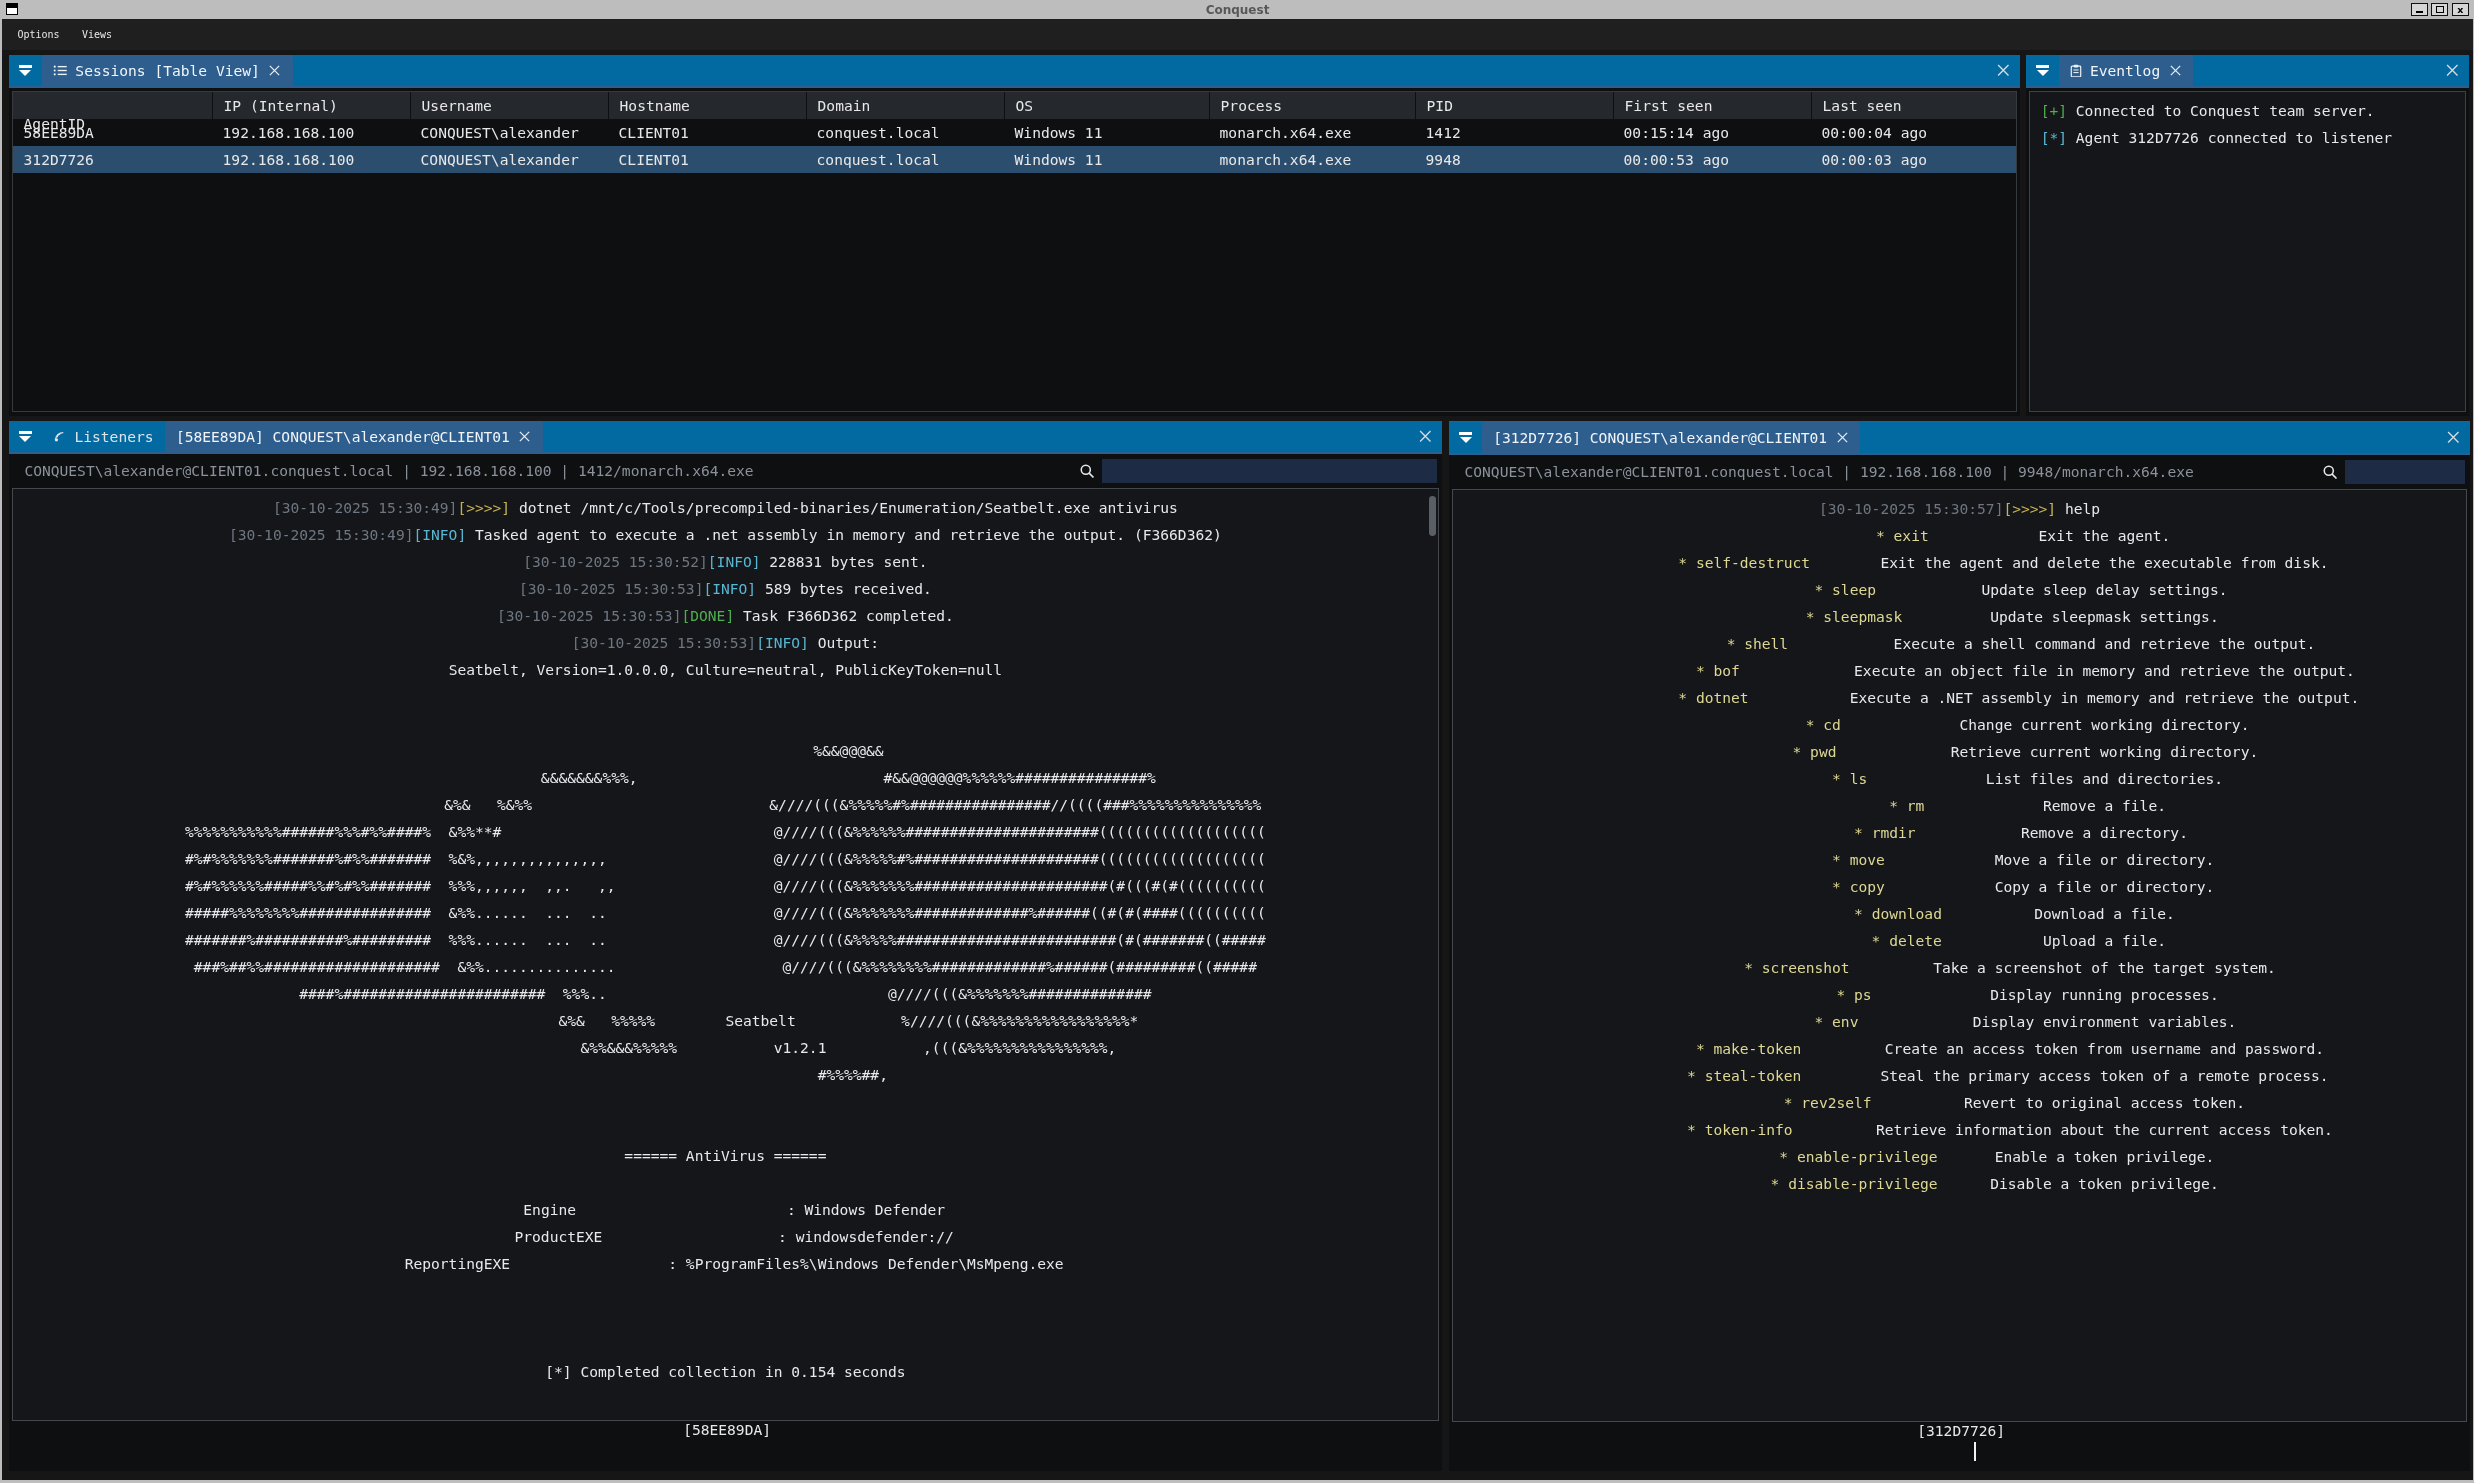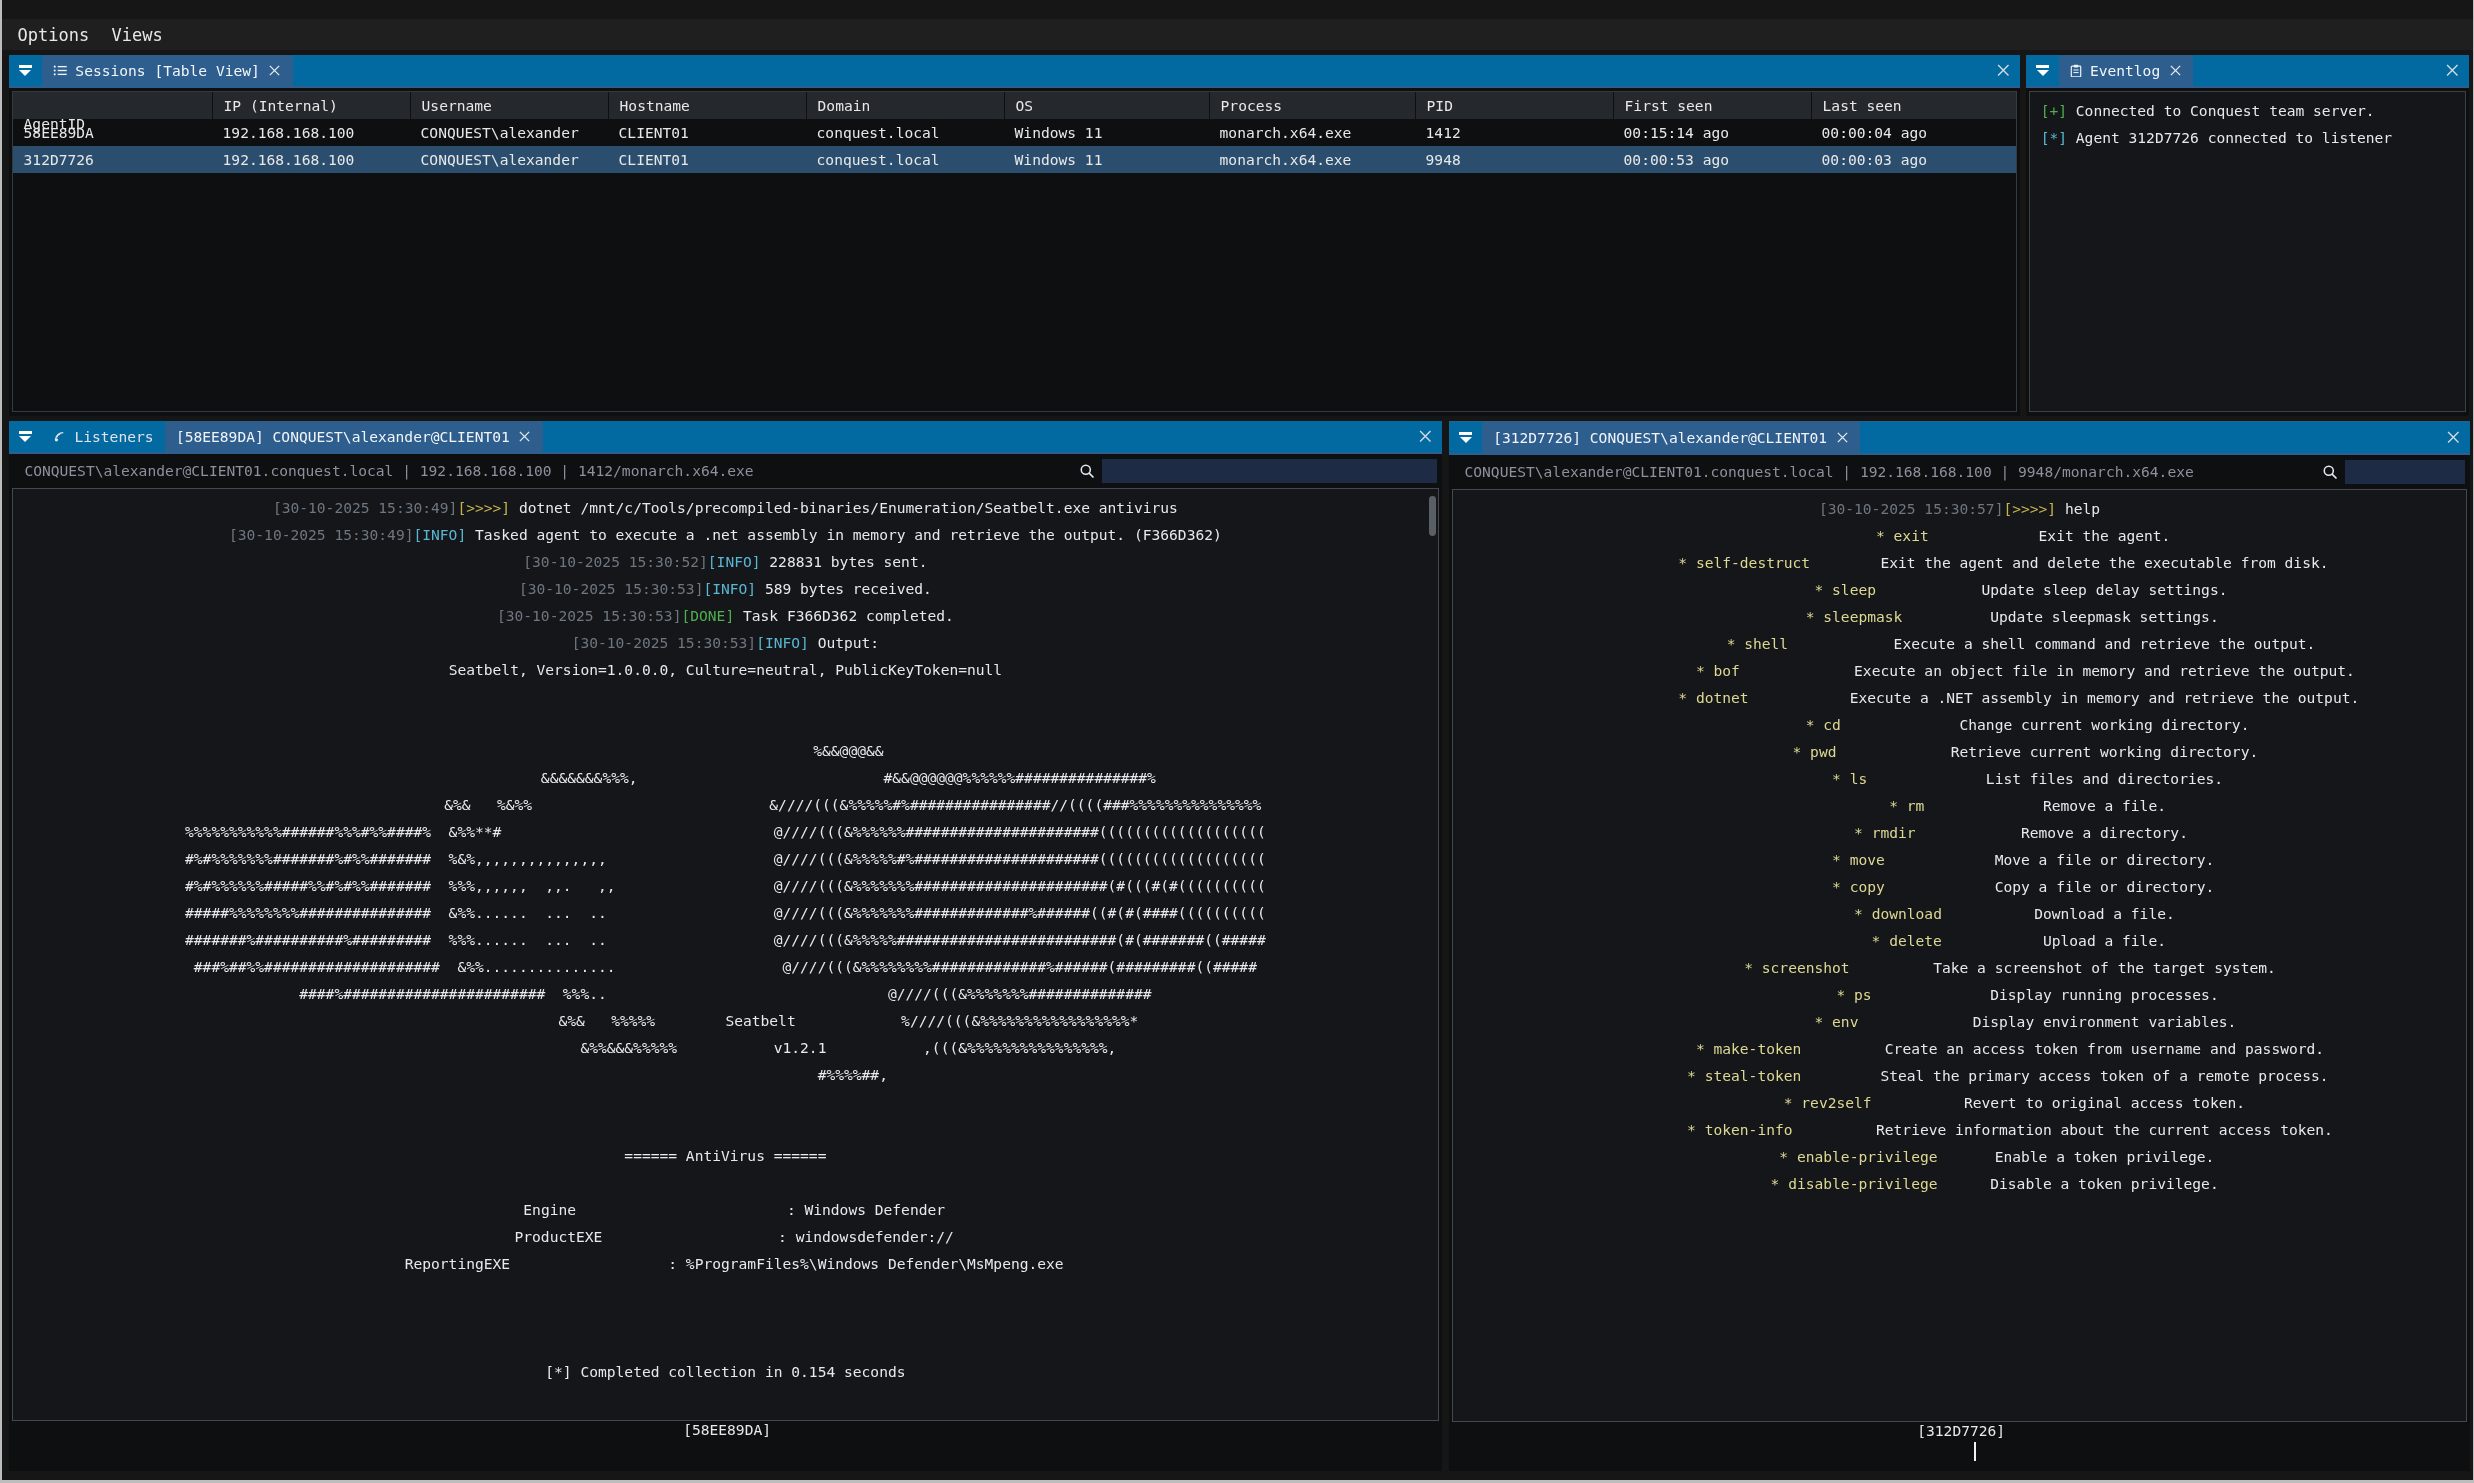--- a/index.html
+++ b/index.html
@@ -20,21 +20,21 @@
     font-weight:bold; font-size:12px; color:#585858; }
   .win-buttons { position:absolute; right:4.3px; top:2.6px; display:flex; }
   .win-btn { width:17px; height:13.7px; background:#d6d6d6; border:0.9px solid #111; margin-left:3.4px;
     position:relative; display:flex; align-items:center; justify-content:center; }
   .win-btn .min-glyph { position:absolute; bottom:2.6px; left:4.3px; width:6.9px; height:1.7px; background:#000; }
   .win-btn .max-glyph { width:7.7px; height:7.7px; border:0.9px solid #000; border-top:1.7px solid #000; }
   .win-btn .close-glyph { font-family:"DejaVu Sans", sans-serif; font-size:9.5px; font-weight:bold; color:#000; line-height:1; }
   
   .menubar { position:absolute; left:0; top:19px; width:100%; height:31px; background:#1f1f1f;
     display:flex; align-items:center; padding-left:15.5px; }
-  .menu-item { font-size:17px; color:#e8e8e8; margin-right:22.3px; }
+  .menu-item { font-size:10px; color:#e8e8e8; margin-right:22.3px; }
   
   .panel { position:absolute; background:#0e0f11; }
   .panel-header { height:31px; display:flex; align-items:stretch; background:#0369a1; position:relative; }
   .tabline { height:1.7px; background:#2d5e8e; width:100%; }
   .collapse-icon { width:33px; display:flex; flex-direction:column; align-items:center; justify-content:center; }
   .collapse-icon .bar { width:13px; height:2.6px; background:#fff; margin-bottom:2.6px; }
   .collapse-icon .tri { width:0; height:0; border-left:6.9px solid transparent; border-right:6.9px solid transparent; border-top:6.9px solid #fff; }
   .tab { display:flex; align-items:center; padding:0 11.2px; font-size:14.6px; color:#dfe3e8; cursor:default; }
   .tab.active { background:#2d5e8e; color:#f2f5f8; border-radius:3.4px 3.4px 0 0; }
   .tab .ticon { margin-right:7.7px; display:flex; align-items:center; }
@@ -80,20 +80,35 @@
   #right-console  { left:1447px; top:421px; width:1021px; height:1050px; border-top:1.7px solid #2d5e8e; }
   #left-console .outbox, #right-console .outbox { height:933px; }
   #left-console .search-box { width:335px; }
   #right-console .search-box { width:120px; }
 </style>
 </head>
 <body>
 
 <div class="page">
 
+  <div class="titlebar">
+    <div class="win-icon"></div>
+    <div class="title-text">Conquest</div>
+    <div class="win-buttons">
+      <div class="win-btn">
+          <div class="min-glyph"></div>
+        </div>
+      <div class="win-btn">
+          <div class="max-glyph"></div>
+        </div>
+      <div class="win-btn">
+          <div class="close-glyph">x</div>
+        </div>
+    </div>
+  </div>
 
   <div class="menubar">
     <span class="menu-item">Options</span>
     <span class="menu-item">Views</span>
   </div>
 
   <div class="panel" id="sessions-panel">
     <div class="panel-header">
       <div class="collapse-icon">
           <div class="bar"></div>

